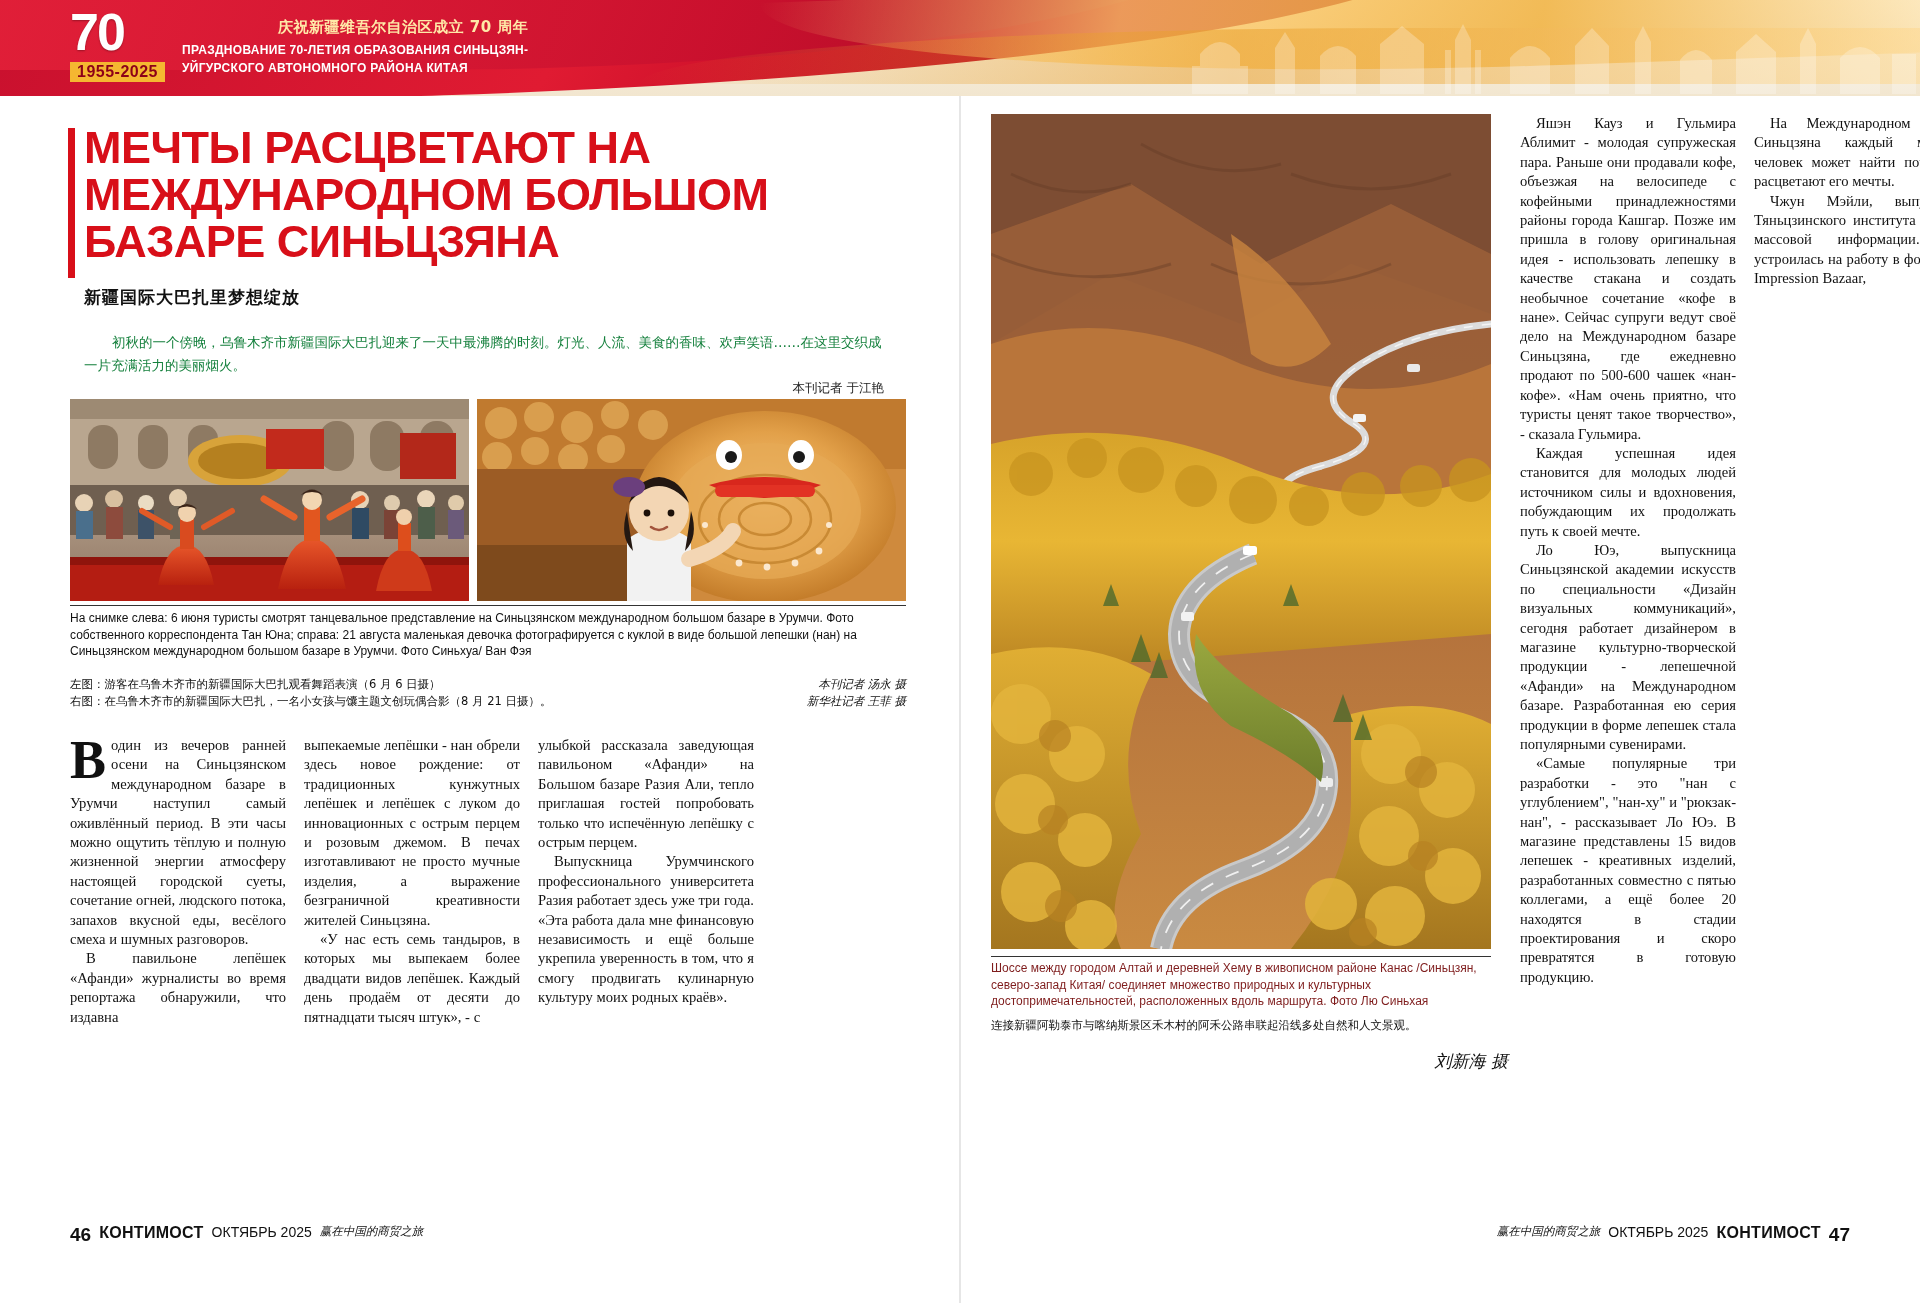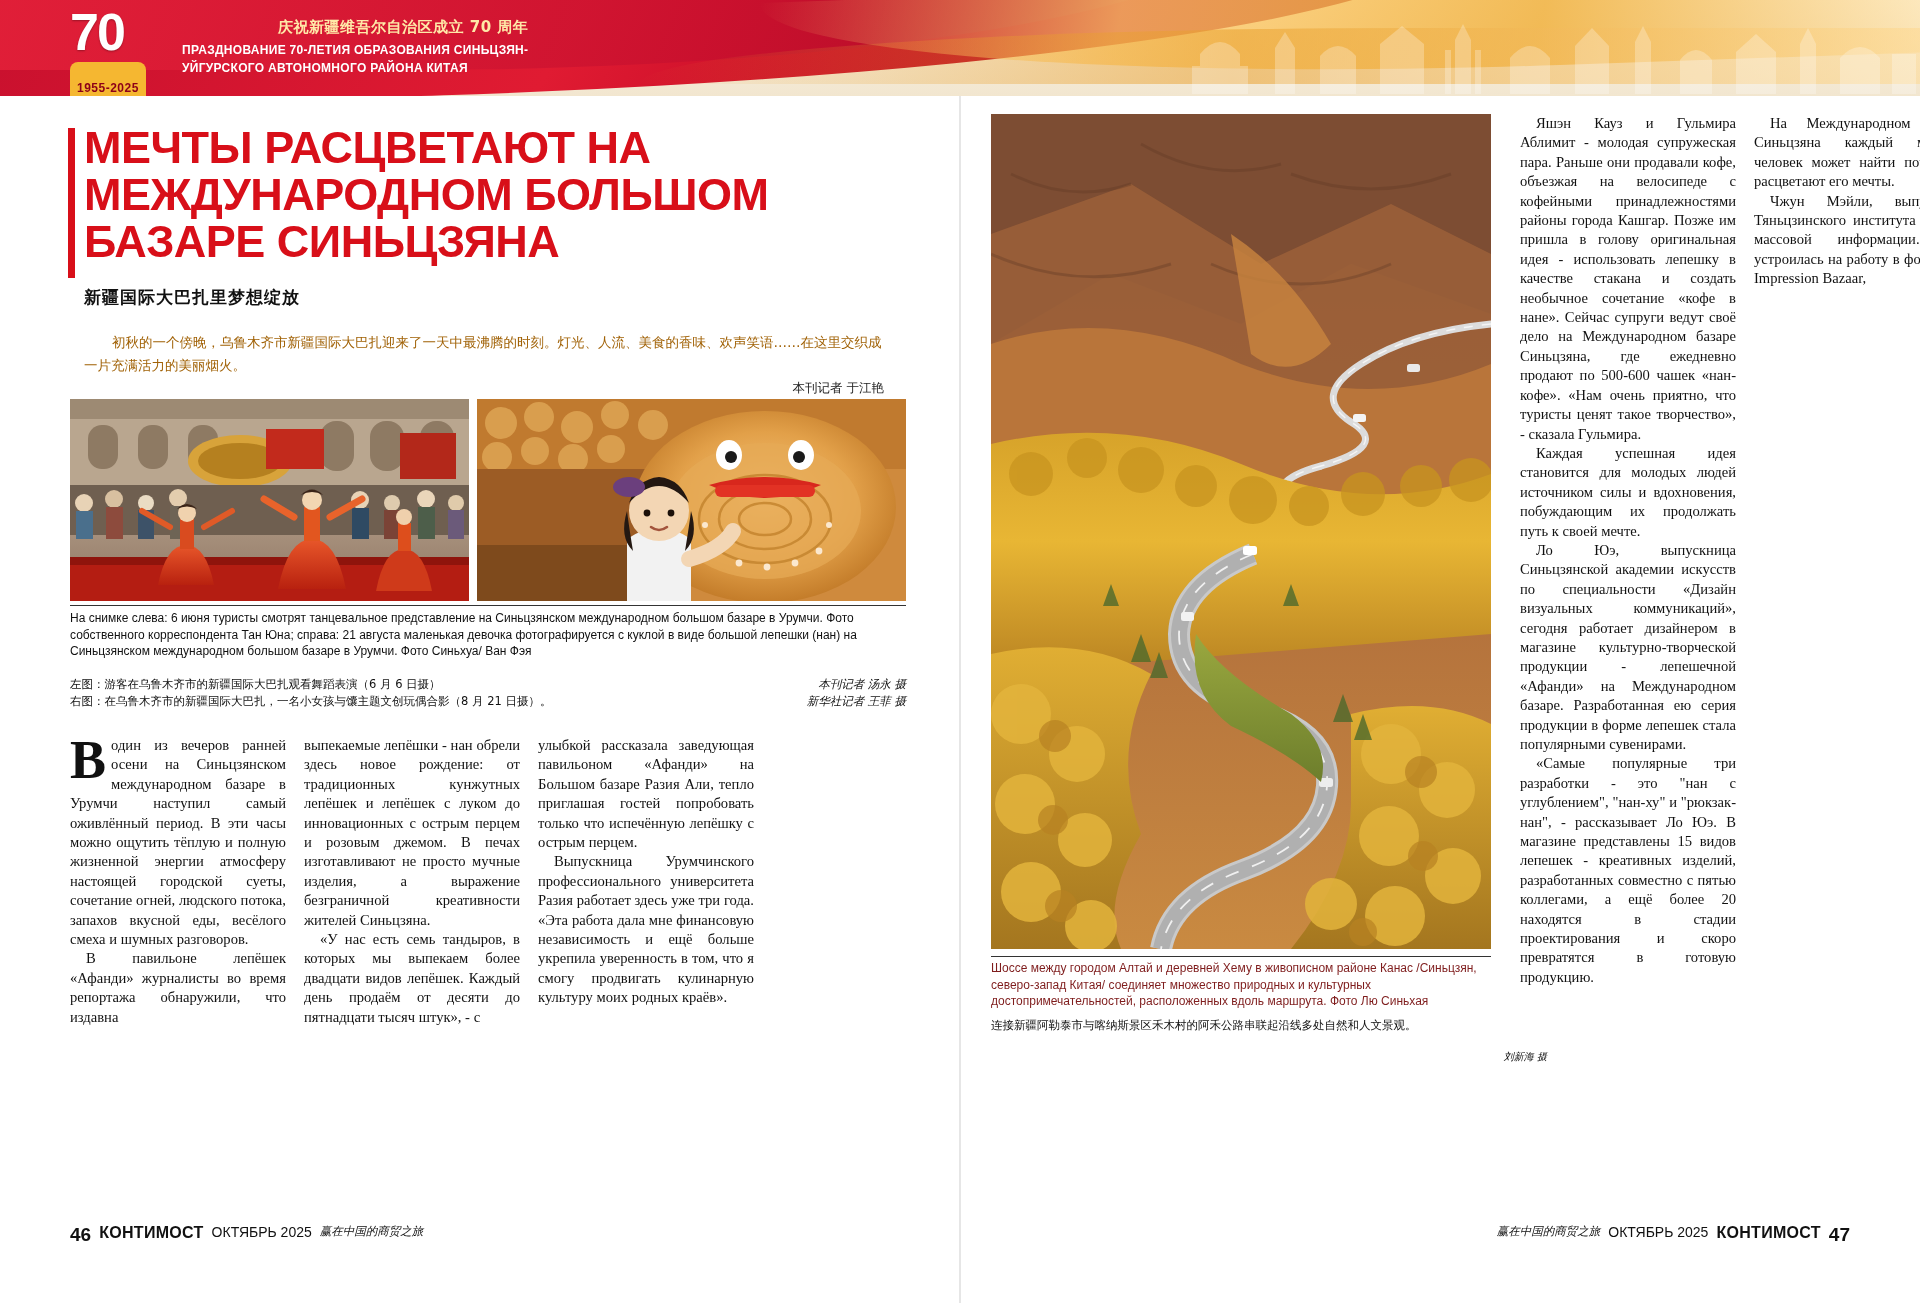--- a/index.html
+++ b/index.html
@@ -53,22 +53,22 @@
     font-family:"Liberation Sans", sans-serif;
     font-size:52px; font-weight:bold; line-height:52px;
     letter-spacing:-2px;
     text-shadow:0 1px 2px rgba(0,0,0,.3);
   }
   .logo70 .years {
     margin-top:4px;
     display:inline-block;
     background:#f5b731; color:#8d0018;
     font-family:"Liberation Sans", sans-serif;
-    font-size:12px; font-weight:bold;
-    padding:19px 7px; border-radius:8px;
+    font-size:16px; font-weight:bold;
+    padding:1px 7px; border-radius:0;
     letter-spacing:.5px;
   }
   .banner-text { position:absolute; left:182px; top:18px; }
   .banner-text .cn {
     font-family:"DejaVu Sans", sans-serif;
     font-size:15px; font-weight:bold; color:#ffe9a8;
     letter-spacing:.5px;
     margin-bottom:4px;
     text-align:right;
   }
@@ -96,21 +96,21 @@
   }
   .subhead-cn {
     position:absolute; left:84px; top:190px;
     font-family:"DejaVu Sans", sans-serif;
     font-size:17px; font-weight:bold; color:#111;
     letter-spacing:1px;
   }
   .lede-cn {
     position:absolute; left:84px; top:235px; width:800px;
     font-family:"DejaVu Sans", sans-serif;
-    font-size:13.5px; line-height:23px; color:#a16207;
+    font-size:13.5px; line-height:23px; color:#15803d;
     text-indent:28px;
   }
   .lede-credit {
     position:absolute; left:84px; top:284px; width:800px;
     font-family:"DejaVu Sans", sans-serif;
     font-size:12.5px; color:#222; text-align:right;
   }
 
   
   .photo-row { position:absolute; left:70px; top:303px; width:836px; height:202px; }
@@ -164,23 +164,23 @@
     position:absolute; left:991px; top:864px; width:500px;
     font-family:"Liberation Sans", sans-serif;
     font-size:12px; line-height:16.5px; color:#7f1d1d;
   }
   .bigcap-cn {
     position:absolute; left:991px; top:921px; width:500px;
     font-family:Liberation Serif, serif;
     font-size:11.5px; line-height:17px; color:#111;
   }
   .bigcap-credit {
-    position:absolute; left:1047px; top:954px; width:500px;
-    font-family:"DejaVu Sans", sans-serif;
-    font-size:10px; color:#111; text-align:right; font-style:italic;
+    position:absolute; left:1008px; top:954px; width:500px;
+    font-family:"DejaVu Sans", sans-serif;
+    font-size:17px; color:#111; text-align:right; font-style:italic;
   }
 
   #rcol1 {
     position:absolute; left:1520px; top:18px; width:216px;
     font-family:"Liberation Serif", serif;
     font-size:14.6px; line-height:19.4px; color:#111; text-align:justify; hyphens:auto;
   }
   #rcol2 {
     position:absolute; left:1754px; top:18px; width:216px;
     font-family:"Liberation Serif", serif;

